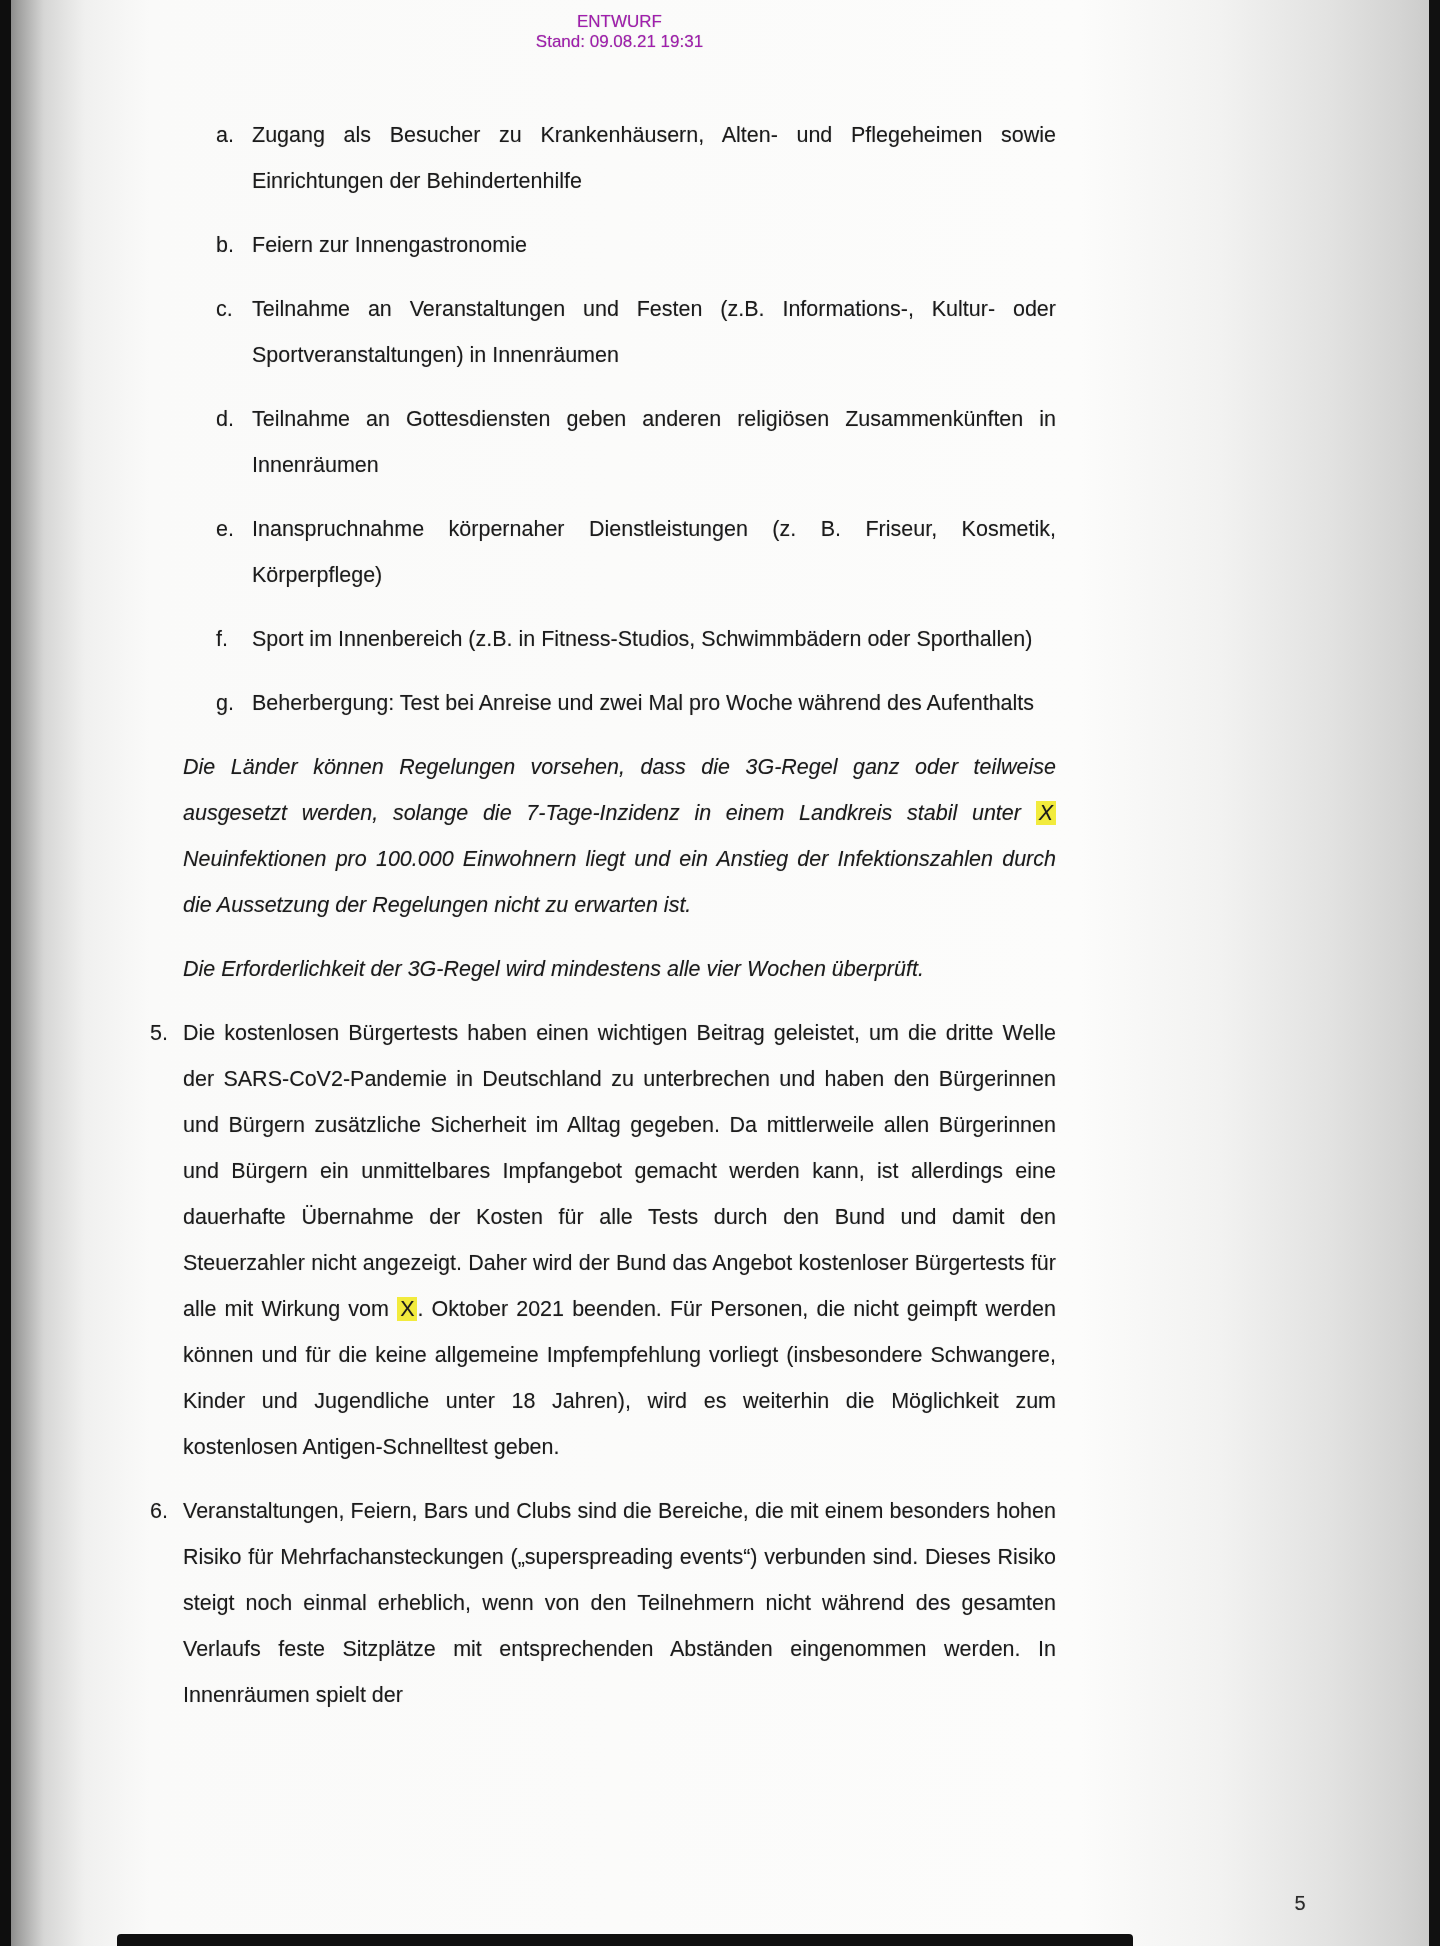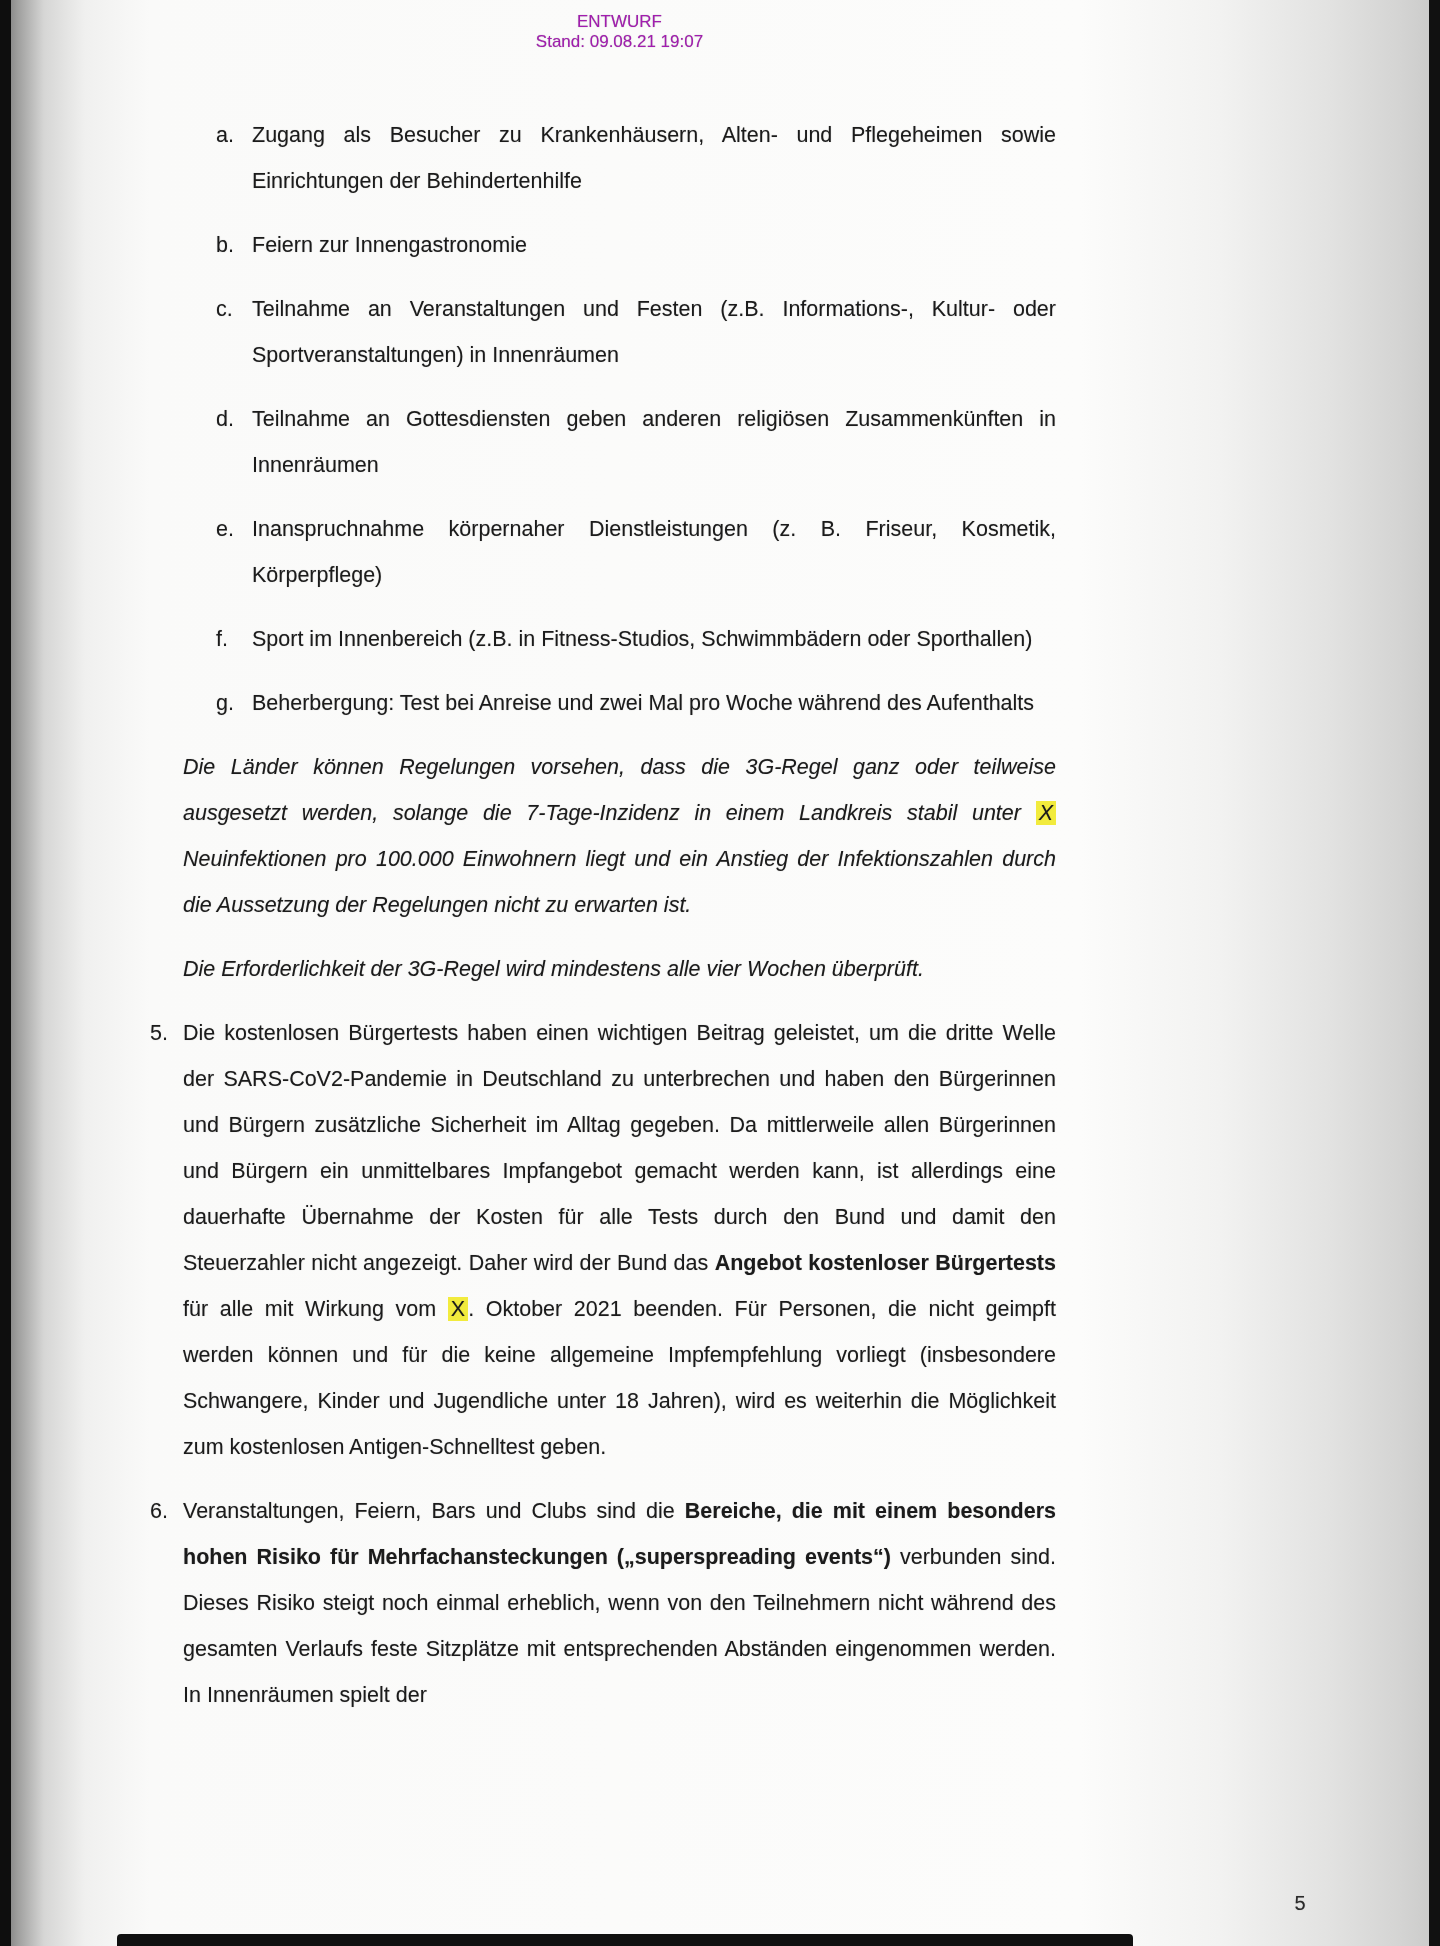--- a/index.html
+++ b/index.html
@@ -33,39 +33,39 @@
   ul.letter-list li{display:flex;margin:0 0 18px 33px;}
   ul.letter-list .marker{flex:0 0 36px;}
   ul.letter-list .text{flex:1;text-align:justify;}
 
   .para{margin:0 0 18px 0;text-align:justify;font-style:italic;}
 
   .numbered{display:flex;margin:0 0 18px -33px;}
   .numbered .marker{flex:0 0 33px;}
   .numbered .text{flex:1;text-align:justify;}
 
-  b{font-weight:bold;}
+  b{font-weight:normal;}
   mark.hl{background:#f2eb3d;color:inherit;padding:0 3px;}
 
   .page-number{
     position:absolute;left:1280px;top:1892px;width:40px;
     font-size:20px;text-align:center;color:#2a2a2a;
     text-shadow:0 0 1px rgba(30,30,30,.35);
   }
 </style>
 </head>
 <body>
 
 <div class="scan-bar left"></div>
 <div class="scan-bar right"></div>
 <div class="scan-bar bottom"></div>
 
 <header class="doc-header">
   <div>ENTWURF</div>
-  <div>Stand: 09.08.21 19:07</div>
+  <div>Stand: 09.08.21 19:31</div>
 </header>
 
 <main class="doc-main">
 
   <ul class="letter-list">
     <li>
       <span class="marker">a.</span>
       <span class="text">Zugang als Besucher zu Krankenhäusern, Alten- und Pflegeheimen sowie Einrichtungen der Behindertenhilfe</span>
     </li>
     <li>

